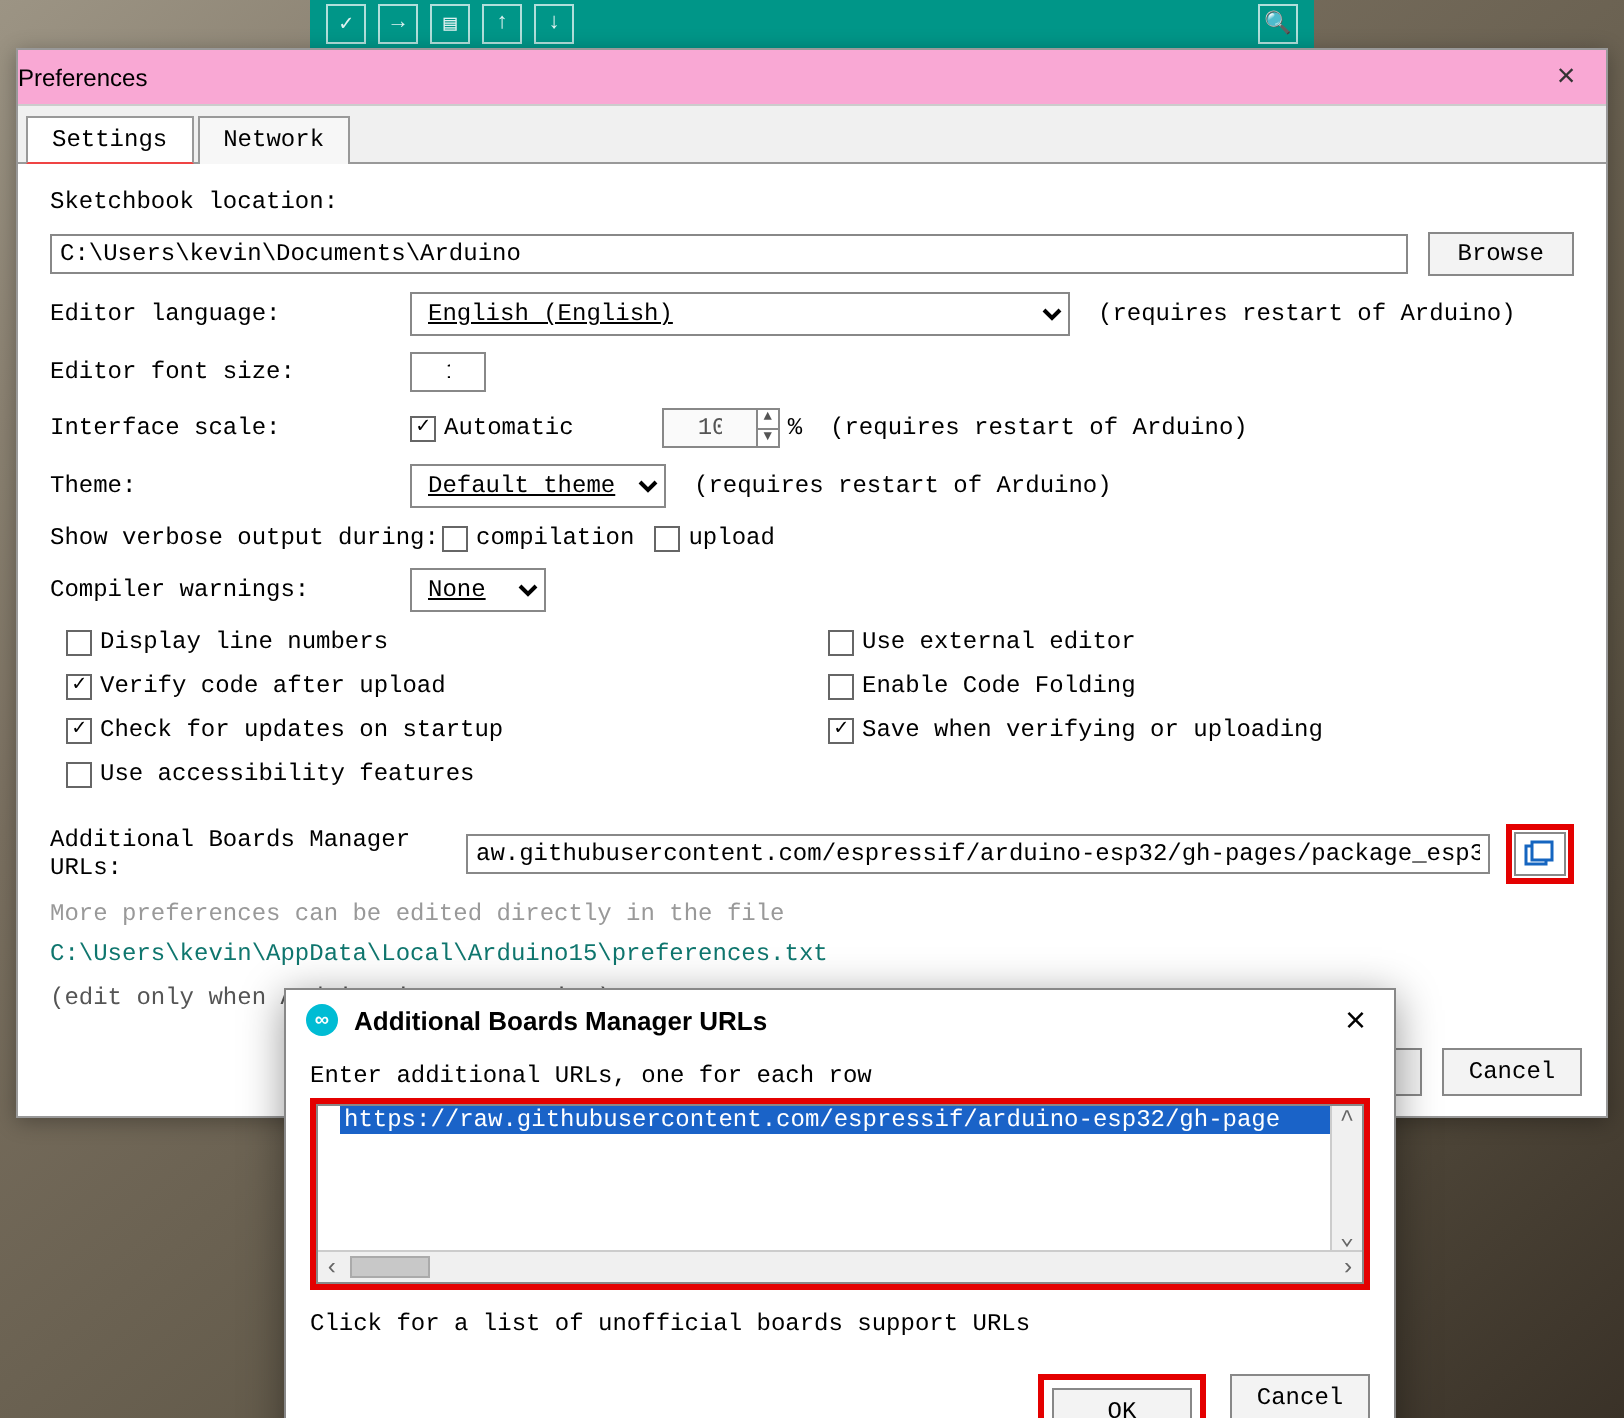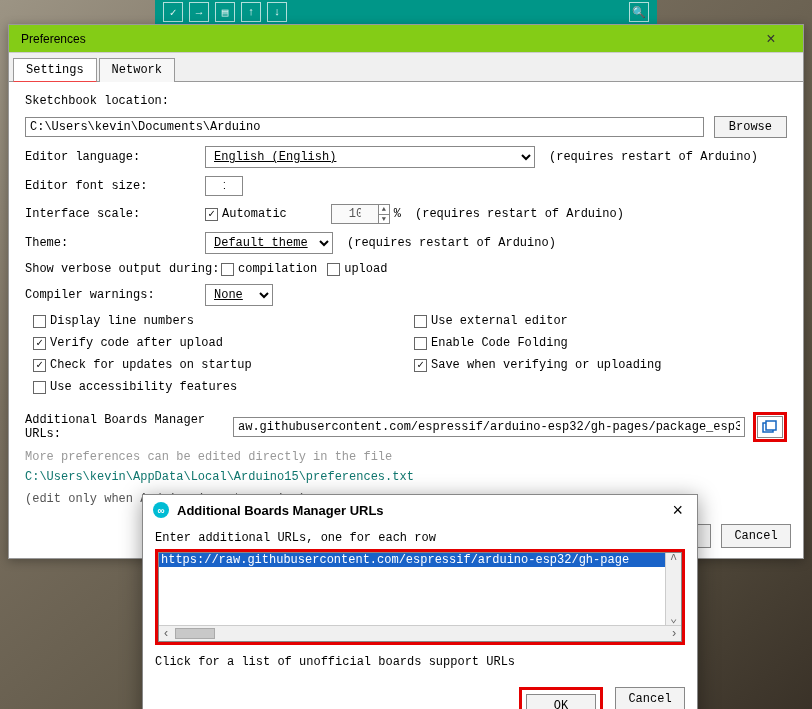--- a/index.html
+++ b/index.html
@@ -39,25 +39,25 @@
     position: absolute;
     top: 24px;
     left: 8px;
     right: 8px;
     background: #fff;
     border: 1px solid #999;
     box-shadow: 0 2px 10px rgba(0,0,0,.3);
   }
   .titlebar {
     height: 28px;
-    background: #84cc16;
+    background: #f9a8d4;
     border-bottom: 1px solid #ccc;
     display: flex;
     align-items: center;
-    padding: 0 12px;
+    padding: 0 0;
     font-family: Tahoma, sans-serif;
     font-size: 12px;
   }
   .titlebar .title { flex: 1; }
   .titlebar .close {
     width: 40px; height: 24px;
     display: flex; align-items: center; justify-content: center;
     font-family: sans-serif;
     font-size: 16px;
     color: #333;
@@ -218,20 +218,21 @@
     white-space: nowrap;
     overflow: hidden;
   }
   .ta-box {
     border: 1px solid #888;
     height: 90px;
     overflow: hidden;
     font-size: 12px;
     position: relative;
     background: #fff;
+    padding-left: 11px;
   }
   .ta-scroll-v {
     position: absolute;
     right: 0; top: 0; bottom: 16px;
     width: 16px;
     background: #f0f0f0;
     border-left: 1px solid #ccc;
     display: flex; flex-direction: column;
     color: #666;
   }

